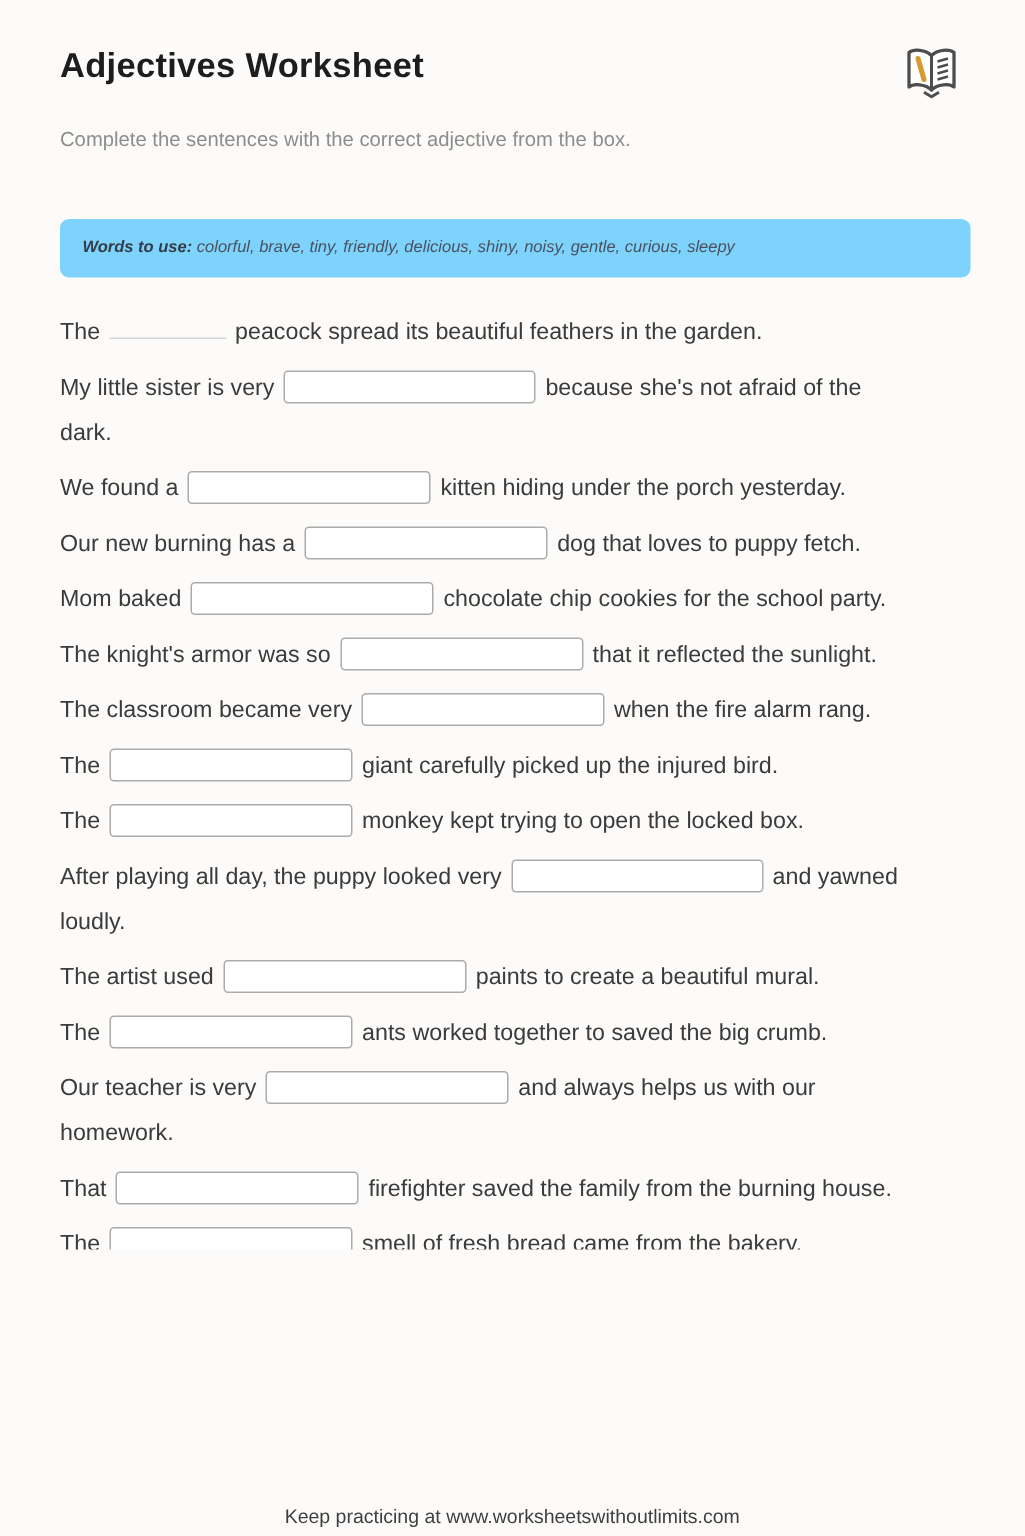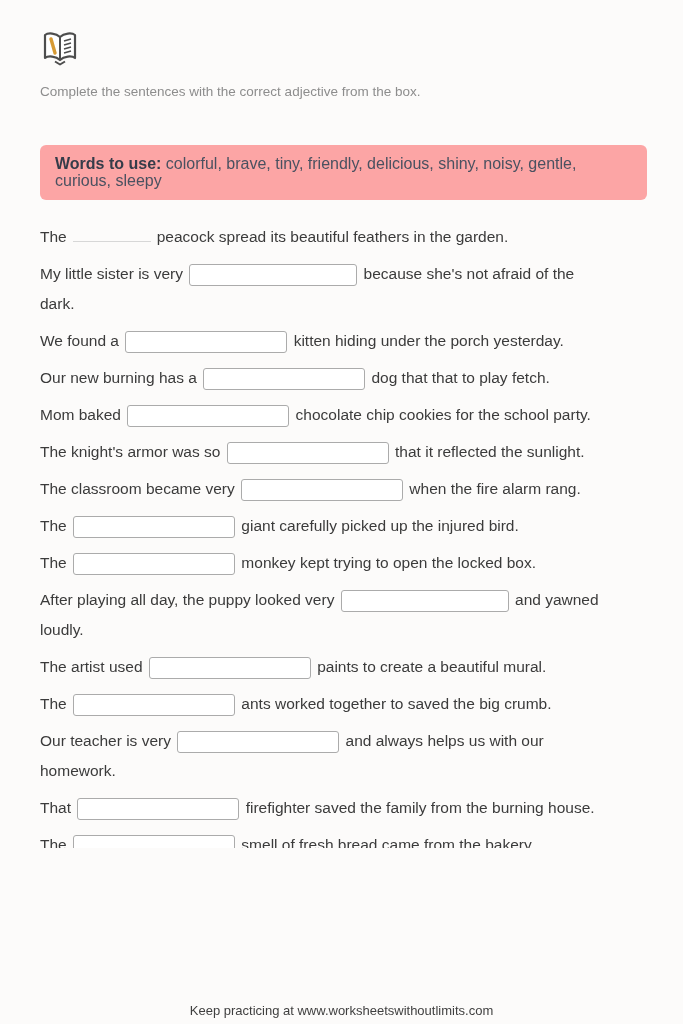--- a/index.html
+++ b/index.html
@@ -8,22 +8,22 @@
     background:#fcfbfa;
     font-family:"Liberation Sans", sans-serif;
     color:#3a3a3a;
   }
   .content{padding:30px 36px 0 40px;}
   .header{display:flex;justify-content:space-between;align-items:flex-start;}
   .page-title{font-size:23px;line-height:27px;margin:0;color:#1d1d1d;font-weight:700;letter-spacing:.2px;}
   .icon-wrap{margin-top:-2px;margin-right:6px;}
   .subtitle{margin:10px 0 0;font-size:13.5px;line-height:19px;color:#8d8d8d;}
   .word-bank{
-    margin-top:44px;background:#fca5a5;border-radius:6px;
-    padding:11px 15px;font-size:16px;line-height:16.5px;color:#4a5160;
+    margin-top:44px;background:#7dd3fc;border-radius:6px;
+    padding:11px 15px;font-size:11px;line-height:16.5px;color:#4a5160;font-style:italic;
   }
   .word-bank b{color:#353c49;}
   .sentences{margin-top:22px;height:626px;overflow:hidden;}
   .sentence{margin:0 0 7px;font-size:15.5px;line-height:30px;color:#3b3b3b;}
   .blank-box{
     display:inline-block;box-sizing:border-box;width:162px;height:22px;
     border:1px solid #ababab;border-radius:3px;background:#ffffff;
     vertical-align:middle;margin:0 2px;padding:0 5px;font:inherit;color:#3b3b3b;outline:none;
   }
   .blank-box.wide{width:168px;}
@@ -35,20 +35,21 @@
     position:absolute;left:0;right:0;bottom:6px;text-align:center;
     font-size:13px;color:#3f3f3f;
   }
 </style>
 </head>
 <body>
 
 <div class="content">
 
   <div class="header">
+    <h1 class="page-title">Adjectives Worksheet</h1>
     <div class="icon-wrap">
       <svg width="40" height="40" viewBox="0 0 40 40" aria-hidden="true">
         <path d="M20 9 C16 5 8 4.5 5 7 L5 30 C8 27.5 16 28 20 32 C24 28 32 27.5 35 30 L35 7 C32 4.5 24 5 20 9 Z" fill="#ffffff" stroke="#4d4d4d" stroke-width="2.2" stroke-linejoin="round"></path>
         <path d="M20 9 L20 32" stroke="#4d4d4d" stroke-width="2" fill="none"></path>
         <path d="M24 13 L31 11 M24 17 L31 15 M24 21 L31 19 M24 25 L31 23" stroke="#4d4d4d" stroke-width="1.6" fill="none"></path>
         <path d="M11 11 L15 25" stroke="#d79a33" stroke-width="3.4" stroke-linecap="round" fill="none"></path>
         <path d="M15 33.5 L20 36.5 L25 33.5" fill="none" stroke="#4d4d4d" stroke-width="2" stroke-linejoin="round"></path>
       </svg>
     </div>
   </div>
@@ -75,21 +76,21 @@
 
     <p class="sentence">
       <span>We found a</span>
       <input type="text" class="blank-box" value="" style="">
       <span>kitten hiding under the porch yesterday.</span>
     </p>
 
     <p class="sentence">
       <span>Our new burning has a</span>
       <input type="text" class="blank-box" value="" style="">
-      <span>dog that that to play fetch.</span>
+      <span>dog that loves to puppy fetch.</span>
     </p>
 
     <p class="sentence">
       <span>Mom baked</span>
       <input type="text" class="blank-box" value="" style="">
       <span>chocolate chip cookies for the school party.</span>
     </p>
 
     <p class="sentence">
       <span>The knight's armor was so</span>

